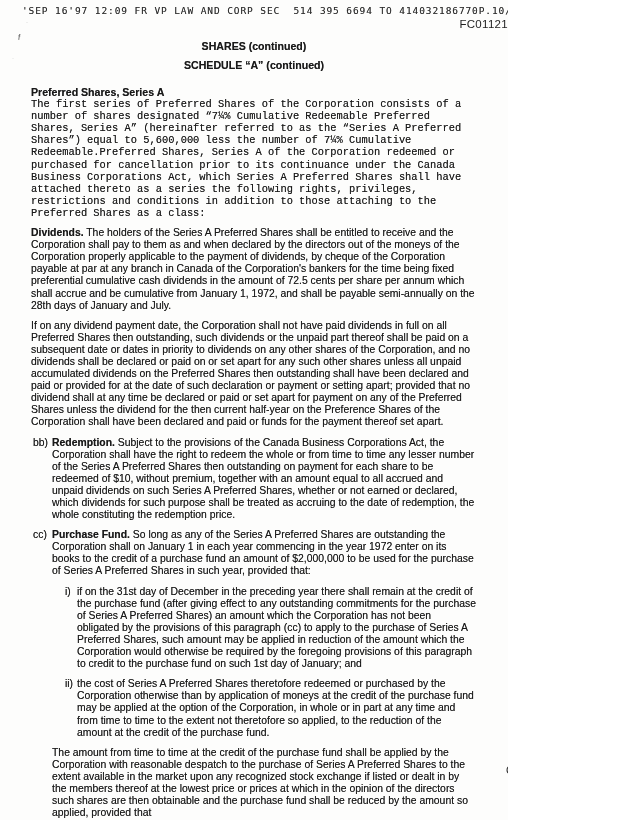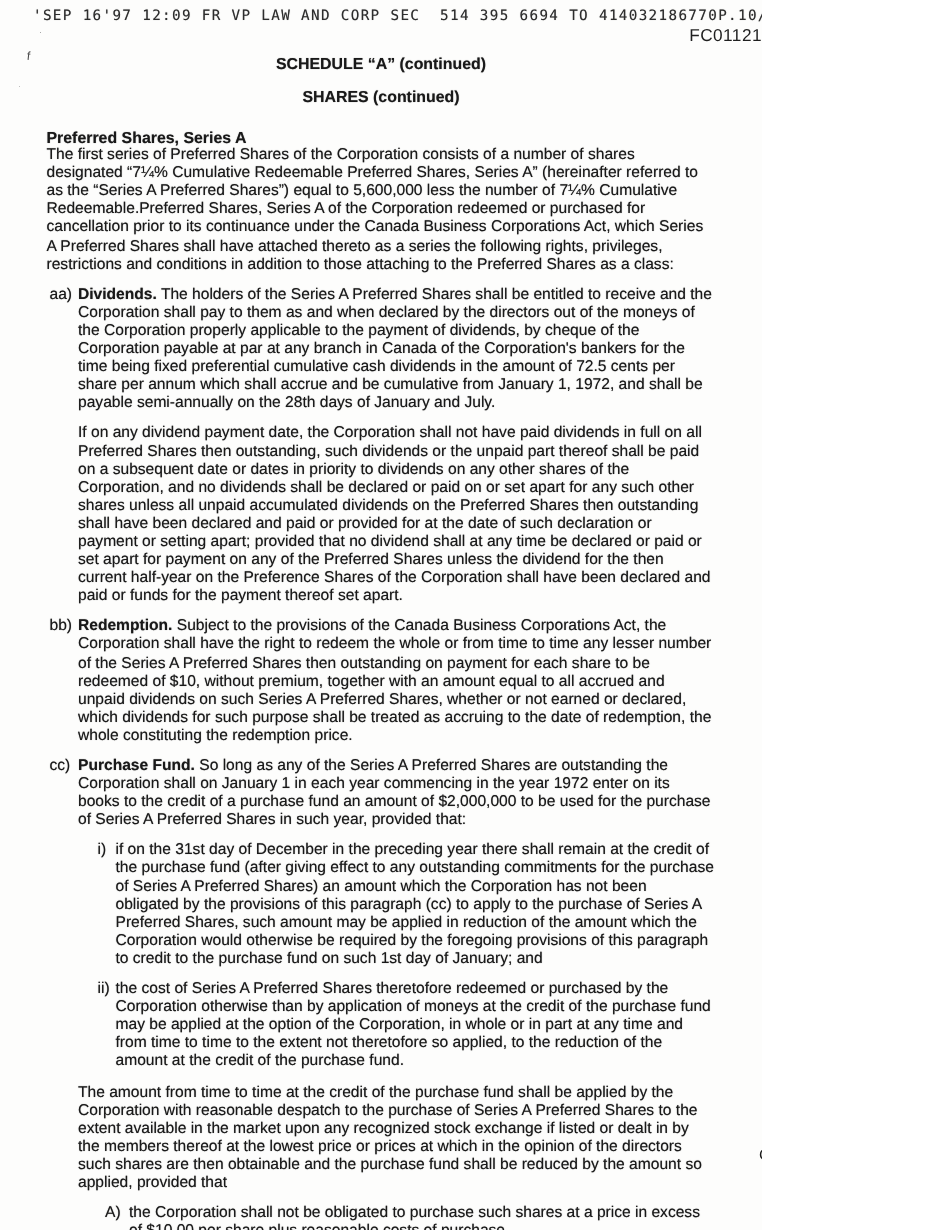--- a/index.html
+++ b/index.html
@@ -35,21 +35,21 @@
   }
 
   .title { text-align:center; font-weight:700; font-size:10.6px; }
   .title.schedule { margin-top:7px; }
   .title.shares   { margin-top:10px; }
 
   
   .doc { padding:0 32px 0 31px; font-size:10.4px; line-height:12.1px; }
   .doc p { margin:0; }
   .section-heading { font-weight:700; margin-top:15px; font-size:10.6px; }
-  .intro { margin-top:2px; }
+  .intro { margin-top:2px;font-family:Liberation Mono, monospace; }
 
   .clause { display:flex; margin-top:8px; }
   .clabel { flex:0 0 19px; padding-left:2px; }
   .cbody  { flex:1; min-width:0; }
   .cbody p + p, .cbody .sub + p, .cbody p + .sub { margin-top:8px; }
   .ctitle { font-weight:700; }
 
   .sub { display:flex; margin-top:8px; }
   .sub > .slabel { flex:0 0 12px; margin-left:13px; }
   .sub > .sbody  { flex:1; min-width:0; }
@@ -70,31 +70,30 @@
 
 <div class="page">
 
   <div class="fax-row">
     <span class="fax-left">'SEP 16'97 12:09 FR VP LAW AND CORP SEC  514 395 6694 TO 414032186770</span>
     <span class="fax-page">P.10/16</span>
   </div>
 
   <div class="stamp-row">FC01121</div>
 
+  <div class="title shares soft">SHARES (continued)</div>
   <div class="title schedule soft">SCHEDULE “A” (continued)</div>
-  <div class="title shares soft">SHARES (continued)</div>
 
   <div class="doc soft">
 
     <div class="section-heading">Preferred Shares, Series A</div>
 
     <p class="intro">The first series of Preferred Shares of the Corporation consists of a number of shares designated “7¼% Cumulative Redeemable Preferred Shares, Series A” (hereinafter referred to as the “Series A Preferred Shares”) equal to 5,600,000 less the number of 7¼% Cumulative Redeemable.Preferred Shares, Series A of the Corporation redeemed or purchased for cancellation prior to its continuance under the Canada Business Corporations Act, which Series A Preferred Shares shall have attached thereto as a series the following rights, privileges, restrictions and conditions in addition to those attaching to the Preferred Shares as a class:</p>
 
     <div class="clause">
-      <span class="clabel">aa)</span>
       <div class="cbody">
         <p><span class="ctitle">Dividends.</span> <span>The holders of the Series A Preferred Shares shall be entitled to receive and the Corporation shall pay to them as and when declared by the directors out of the moneys of the Corporation properly applicable to the payment of dividends, by cheque of the Corporation payable at par at any branch in Canada of the Corporation's bankers for the time being fixed preferential cumulative cash dividends in the amount of 72.5 cents per share per annum which shall accrue and be cumulative from January 1, 1972, and shall be payable semi-annually on the 28th days of January and July.</span></p>
         <p>If on any dividend payment date, the Corporation shall not have paid dividends in full on all Preferred Shares then outstanding, such dividends or the unpaid part thereof shall be paid on a subsequent date or dates in priority to dividends on any other shares of the Corporation, and no dividends shall be declared or paid on or set apart for any such other shares unless all unpaid accumulated dividends on the Preferred Shares then outstanding shall have been declared and paid or provided for at the date of such declaration or payment or setting apart; provided that no dividend shall at any time be declared or paid or set apart for payment on any of the Preferred Shares unless the dividend for the then current half-year on the Preference Shares of the Corporation shall have been declared and paid or funds for the payment thereof set apart.</p>
       </div>
     </div>
 
     <div class="clause">
       <span class="clabel">bb)</span>
       <div class="cbody">
         <p><span class="ctitle">Redemption.</span> <span>Subject to the provisions of the Canada Business Corporations Act, the Corporation shall have the right to redeem the whole or from time to time any lesser number of the Series A Preferred Shares then outstanding on payment for each share to be redeemed of $10, without premium, together with an amount equal to all accrued and unpaid dividends on such Series A Preferred Shares, whether or not earned or declared, which dividends for such purpose shall be treated as accruing to the date of redemption, the whole constituting the redemption price.</span></p>

